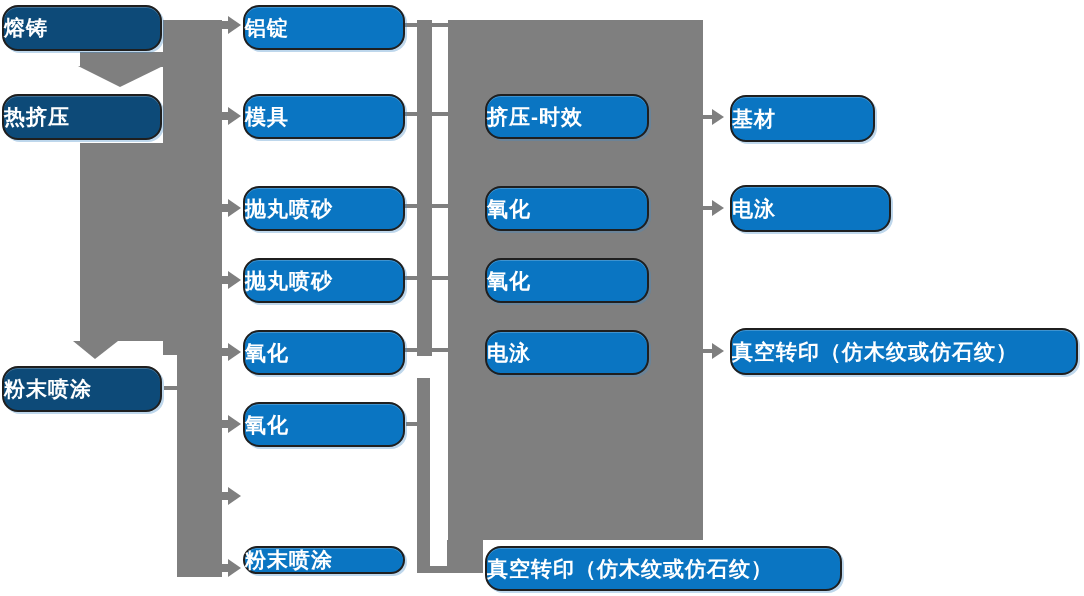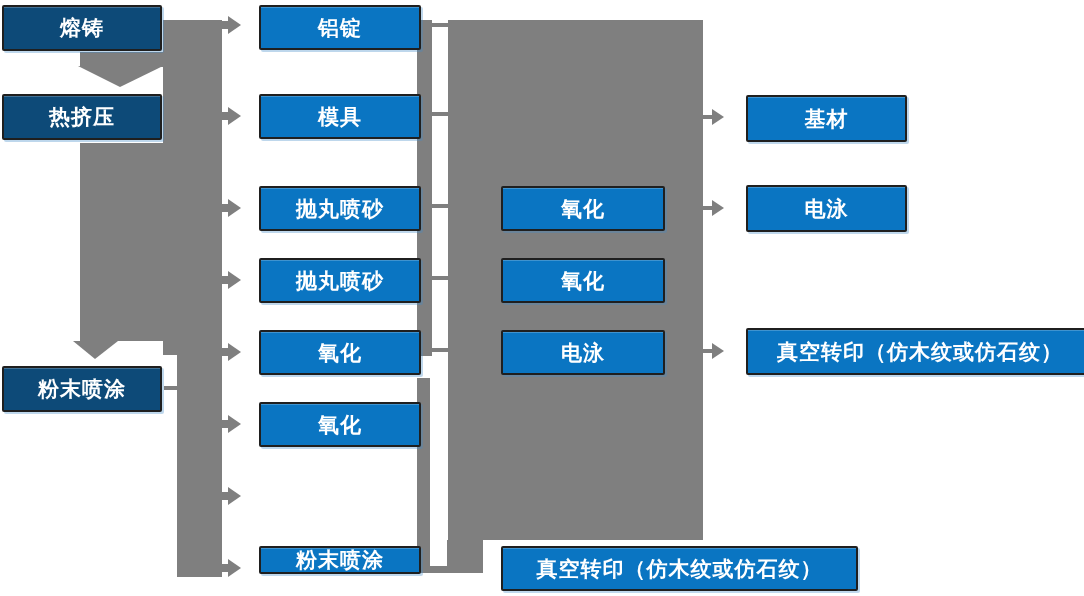--- a/index.html
+++ b/index.html
@@ -5,28 +5,28 @@
   html,body{margin:0;padding:0;background:#ffffff;}
   body{
     width:1084px;height:596px;position:relative;overflow:hidden;
     font-family:"Liberation Sans","DejaVu Sans",sans-serif;
   }
   #canvas{position:absolute;inset:0;width:1084px;height:596px;}
   #connectors{position:absolute;left:0;top:0;width:1084px;height:596px;z-index:1;}
   .conn{fill:var(--connector,#7f7f7f);}
   .node{
     position:absolute;z-index:2;
-    display:flex;align-items:center;justify-content:center;
-    border:2px solid #1f1f1f;border-radius:2px;
+    display:flex;align-items:center;justify-content:flex-start;
+    border:2px solid #1f1f1f;border-radius:16px;
     color:var(--text,#ffffff);
     font-size:21px;font-weight:600;letter-spacing:1px;
     box-sizing:border-box;
     box-shadow:inset 0 1px 0 rgba(255,255,255,.22), 2px 2px 0 rgba(68,140,200,.35);
   }
-  .node.light{background:var(--box-primary,#0a75c2);margin-left:16px;}
+  .node.light{background:var(--box-primary,#0a75c2);}
   .node.dark{background:var(--box-dark,#0d4a78);}
   .node span{pointer-events:none;white-space:nowrap;}
 </style>
 </head>
 <body>
 
 <div id="canvas">
 
   <svg id="connectors" viewBox="0 0 1084 596" xmlns="http://www.w3.org/2000/svg">
 
@@ -143,34 +143,37 @@
   <div class="node light" style="left:243px;top:330px;width:162px;height:45px">
     <span>氧化</span>
     </div>
   <div class="node light" style="left:243px;top:402px;width:162px;height:45px">
     <span>氧化</span>
     </div>
   <div class="node light" style="left:243px;top:546px;width:162px;height:28px">
     <span>粉末喷涂</span>
     </div>
 
+  <div class="node light" style="left:485px;top:94px;width:164px;height:45px">
+    <span>挤压-时效</span>
+    </div>
   <div class="node light" style="left:485px;top:186px;width:164px;height:45px">
     <span>氧化</span>
     </div>
   <div class="node light" style="left:485px;top:258px;width:164px;height:45px">
     <span>氧化</span>
     </div>
   <div class="node light" style="left:485px;top:330px;width:164px;height:45px">
     <span>电泳</span>
     </div>
   <div class="node light" style="left:485px;top:546px;width:357px;height:45px">
     <span>真空转印（仿木纹或仿石纹）</span>
     </div>
 
-  <div class="node light" style="left:730px;top:95px;width:161px;height:47px">
+  <div class="node light" style="left:730px;top:95px;width:145px;height:47px">
     <span>基材</span>
     </div>
   <div class="node light" style="left:730px;top:185px;width:161px;height:47px">
     <span>电泳</span>
     </div>
   <div class="node light" style="left:730px;top:328px;width:348px;height:47px">
     <span>真空转印（仿木纹或仿石纹）</span>
     </div>
 
 </div>

